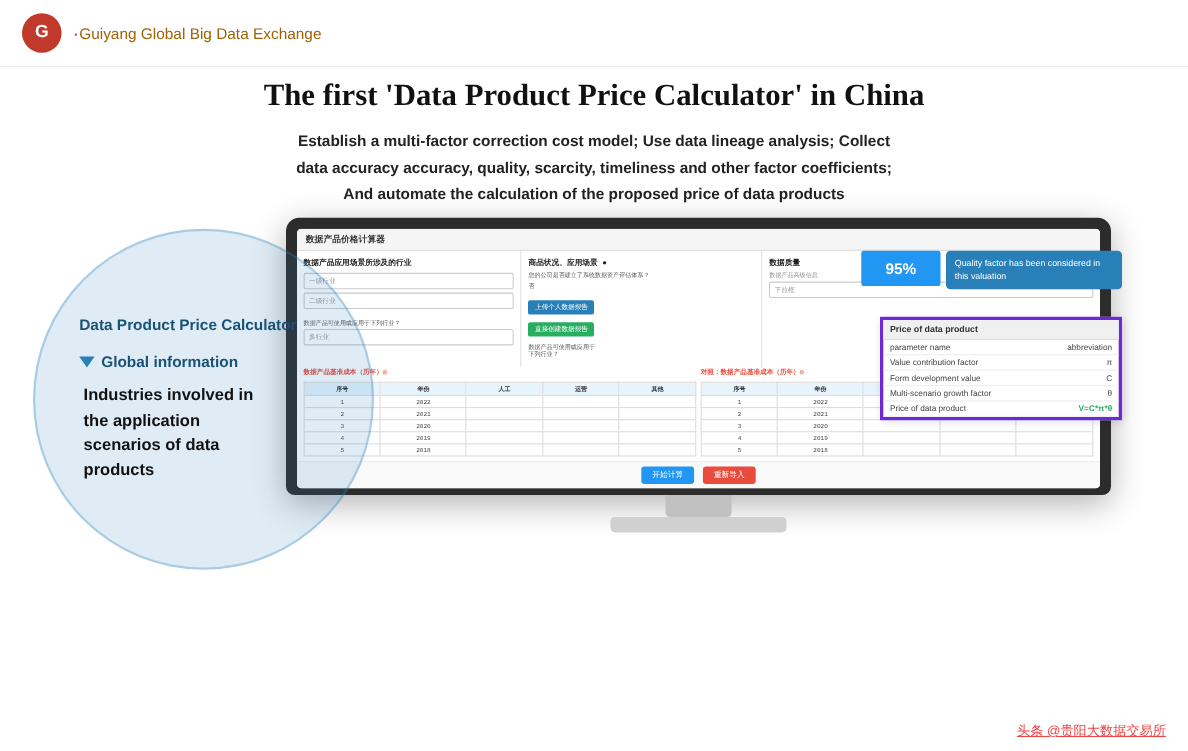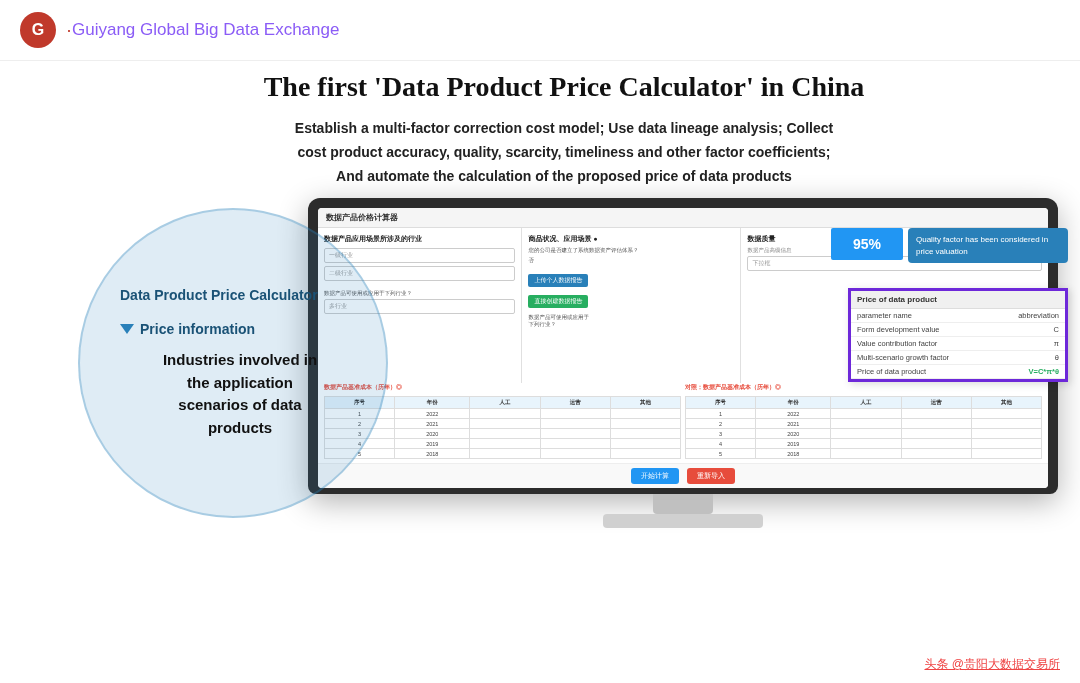--- a/index.html
+++ b/index.html
@@ -27,35 +27,34 @@
       display: flex;
       align-items: center;
       justify-content: center;
       color: white;
       font-weight: bold;
       font-size: 16px;
       margin-right: 8px;
       flex-shrink: 0;
     }
     .header-title {
-      font-size: 17px;
-      color: #8b5cf6;
+      font-size: 14px;
+      color: #a16207;
       font-weight: 500;
     }
     .header-dot {
       color: #c0392b;
       font-size: 18px;
       margin-left: 2px;
     }
 
     
     .main-content {
       padding: 10px 60px 0 60px;
       position: relative;
-      margin-left: 48px;
     }
 
     .page-title {
       text-align: center;
       font-size: 28px;
       font-weight: bold;
       color: #111;
       margin-bottom: 14px;
       font-family: Georgia, serif;
     }
@@ -121,21 +120,20 @@
       font-weight: bold;
       color: #1a5276;
     }
 
     .industries-text {
       font-size: 15px;
       font-weight: bold;
       color: #111;
       line-height: 1.5;
       margin-left: 4px;
-      text-align: center;
     }
 
     
     .monitor-wrapper {
       position: absolute;
       left: 200px;
       top: -10px;
       width: 750px;
       z-index: 1;
     }
@@ -144,22 +142,23 @@
       background: #2c2c2c;
       border-radius: 12px 12px 8px 8px;
       padding: 10px 10px 6px 10px;
       box-shadow: 0 8px 30px rgba(0,0,0,0.3);
     }
 
     .monitor-screen {
       background: #f0f4f7;
       border-radius: 4px;
       overflow: hidden;
-      height: 280px;
+      height: 236px;
       position: relative;
+      font-family: Liberation Mono, monospace;
     }
 
     
     .screen-content {
       width: 100%;
       height: 100%;
       background: #fff;
       display: flex;
       flex-direction: column;
     }
@@ -423,31 +422,31 @@
   <span class="header-dot">·</span>
   <span class="header-title">Guiyang Global Big Data Exchange</span>
 </div>
 
 <div class="main-content">
 
   <h1 class="page-title">The first 'Data Product Price Calculator' in China</h1>
 
   <div class="subtitle-text">
     <div>Establish a multi-factor correction cost model; Use data lineage analysis; Collect</div>
-    <div>cost product accuracy, quality, scarcity, timeliness and other factor coefficients;</div>
+    <div>data accuracy accuracy, quality, scarcity, timeliness and other factor coefficients;</div>
     <div>And automate the calculation of the proposed price of data products</div>
   </div>
 
   <div class="lower-section">
 
     <div class="circle-container">
       <div class="circle-title">Data Product Price Calculator</div>
       <div class="basic-info">
         <div class="triangle-icon"></div>
-        <span class="basic-info-text">Price information</span>
+        <span class="basic-info-text">Global information</span>
       </div>
       <div class="industries-text">
         Industries involved in<br>the application<br>scenarios of data<br>products
       </div>
     </div>
 
     <div class="monitor-wrapper">
       <div class="monitor-frame">
         <div class="monitor-screen">
           <div class="screen-content">
@@ -596,36 +595,36 @@
               <div class="btn-red-large">重新导入</div>
             </div>
 
           </div>
         </div>
       </div>
 
       <div class="monitor-neck"></div>
       <div class="monitor-base"></div>
 
-      <div class="callout-bubble">Quality factor has been considered in price valuation</div>
+      <div class="callout-bubble">Quality factor has been considered in this valuation</div>
       <div class="callout-percent">95%</div>
 
       <div class="price-table-overlay">
         <div class="price-table-header">Price of data product</div>
         <div class="price-table-row">
           <span class="price-table-label">parameter name</span>
           <span class="price-table-value">abbreviation</span>
         </div>
         <div class="price-table-row">
+          <span class="price-table-label">Value contribution factor</span>
+          <span class="price-table-value">π</span>
+        </div>
+        <div class="price-table-row">
           <span class="price-table-label">Form development value</span>
           <span class="price-table-value">C</span>
-        </div>
-        <div class="price-table-row">
-          <span class="price-table-label">Value contribution factor</span>
-          <span class="price-table-value">π</span>
         </div>
         <div class="price-table-row">
           <span class="price-table-label">Multi-scenario growth factor</span>
           <span class="price-table-value">θ</span>
         </div>
         <div class="price-table-row">
           <span class="price-table-label">Price of data product</span>
           <span class="price-table-value green">V=C*π*θ</span>
         </div>
       </div>

